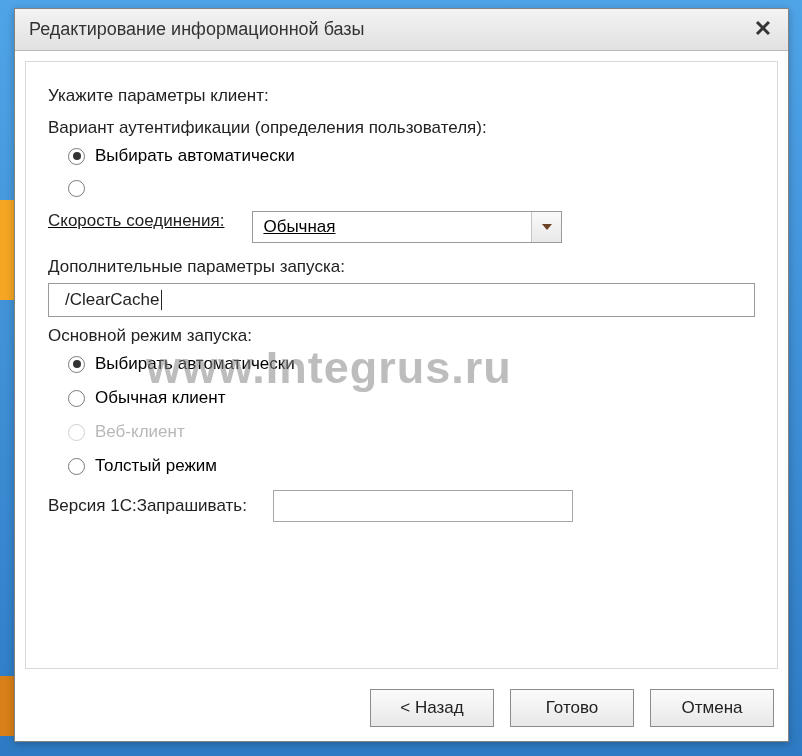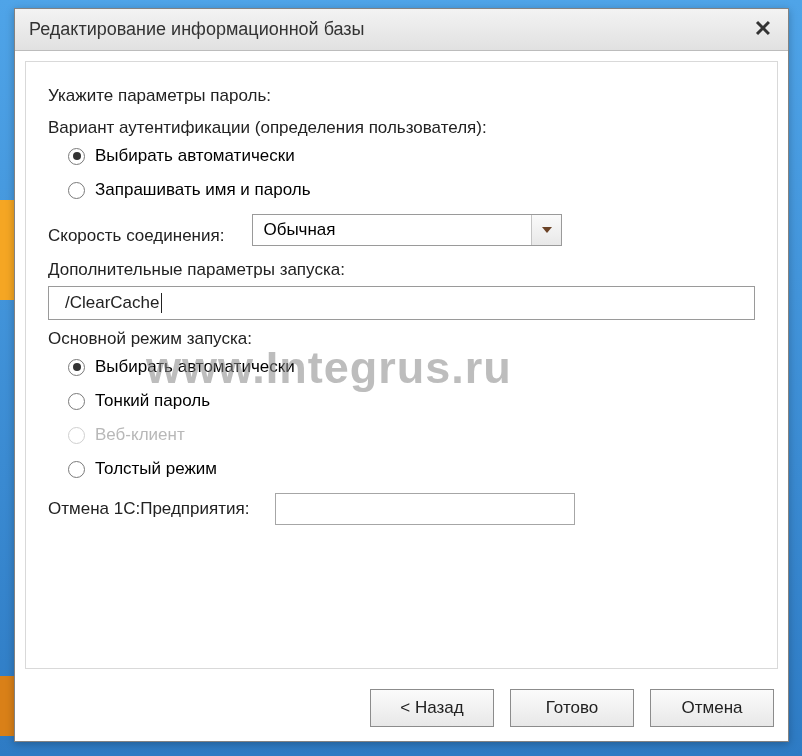--- a/index.html
+++ b/index.html
@@ -100,22 +100,23 @@
     left: 3.5px; top: 3.5px;
     width: 8px; height: 8px;
     background: #333;
     border-radius: 50%;
   }
   .radio.disabled {
     border-color: #d0d0d0;
   }
   .row {
     display: flex;
-    align-items: flex-end;
+    align-items: flex-start;
     margin: 10px 0 14px 0;
+    text-decoration: underline;
   }
   .row-label {
     color: #222;
   }
   .select {
     display: flex;
     align-items: center;
     border: 1px solid #9a9a9a;
     height: 32px;
     width: 310px;
@@ -208,31 +209,30 @@
 
 <div class="window">
 
   <div class="titlebar">
     <div class="titlebar-title">Редактирование информационной базы</div>
     <div class="close-btn">✕</div>
   </div>
 
   <div class="content">
 
-    <div class="label">Укажите параметры пароль:</div>
+    <div class="label">Укажите параметры клиент:</div>
 
     <div class="section-label">Вариант аутентификации (определения пользователя):</div>
     <div class="radio-group">
       <div class="radio-row">
         <span class="radio checked"></span>
         <span>Выбирать автоматически</span>
       </div>
       <div class="radio-row">
         <span class="radio"></span>
-        <span>Запрашивать имя и пароль</span>
       </div>
     </div>
 
     <div class="row">
       <div class="row-label">Скорость соединения:</div>
       <div class="select">
         <div class="select-val">Обычная</div>
         <div class="select-btn">
           <svg viewBox="0 0 10 6">
               <path d="M0 0 L5 6 L10 0 Z" fill="#6b4226"></path>
@@ -250,34 +250,34 @@
     <div class="watermark">www.Integrus.ru</div>
 
     <div class="section-label" style="margin-top:9px">Основной режим запуска:</div>
     <div class="radio-group">
       <div class="radio-row">
         <span class="radio checked"></span>
         <span>Выбирать автоматически</span>
       </div>
       <div class="radio-row">
         <span class="radio"></span>
-        <span>Тонкий пароль</span>
+        <span>Обычная клиент</span>
       </div>
       <div class="radio-row disabled">
         <span class="radio disabled"></span>
         <span>Веб-клиент</span>
       </div>
       <div class="radio-row">
         <span class="radio"></span>
         <span>Толстый режим</span>
       </div>
     </div>
 
     <div class="version-row">
-      <div class="row-label">Отмена 1С:Предприятия:</div>
+      <div class="row-label">Версия 1С:Запрашивать:</div>
       <div class="version-input"></div>
     </div>
 
   </div>
 
   <div class="button-row">
     <div class="btn">
         <span>&lt; Назад</span>
       </div>
     <div class="btn">

